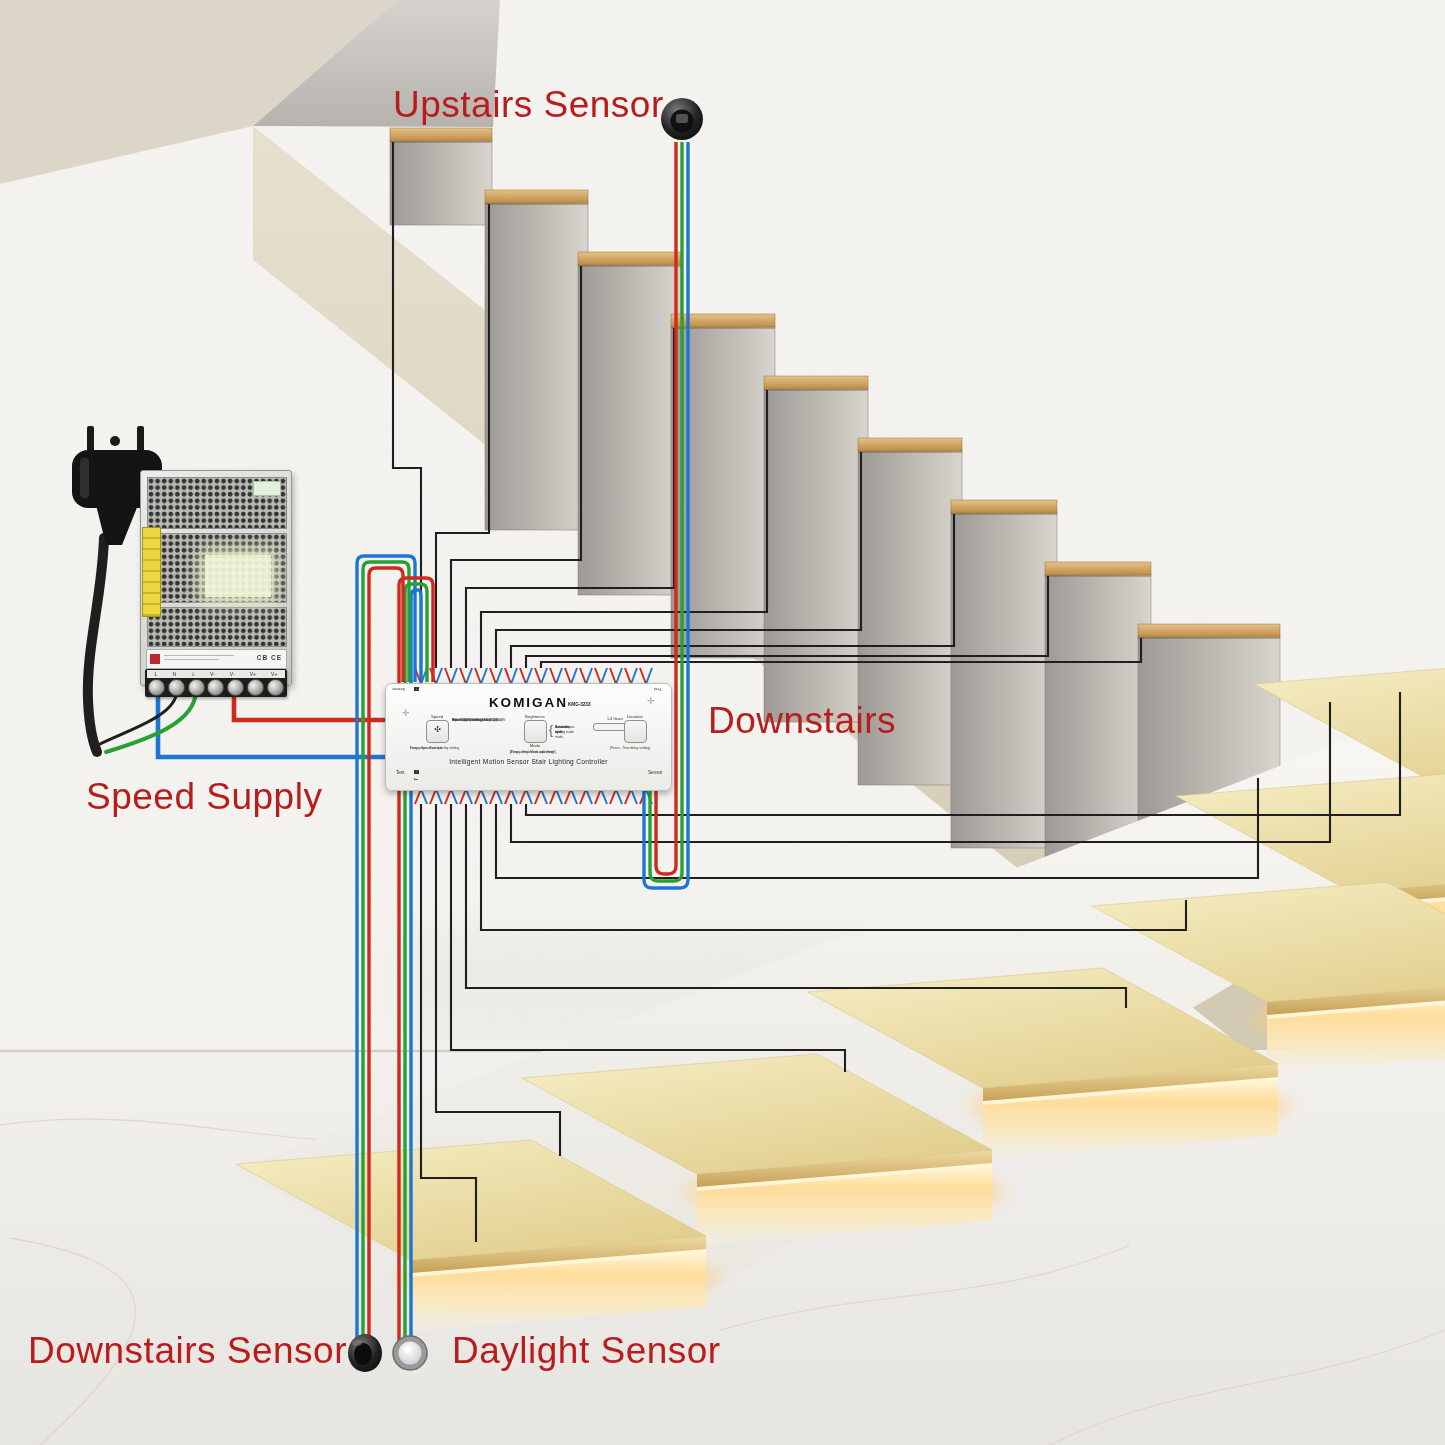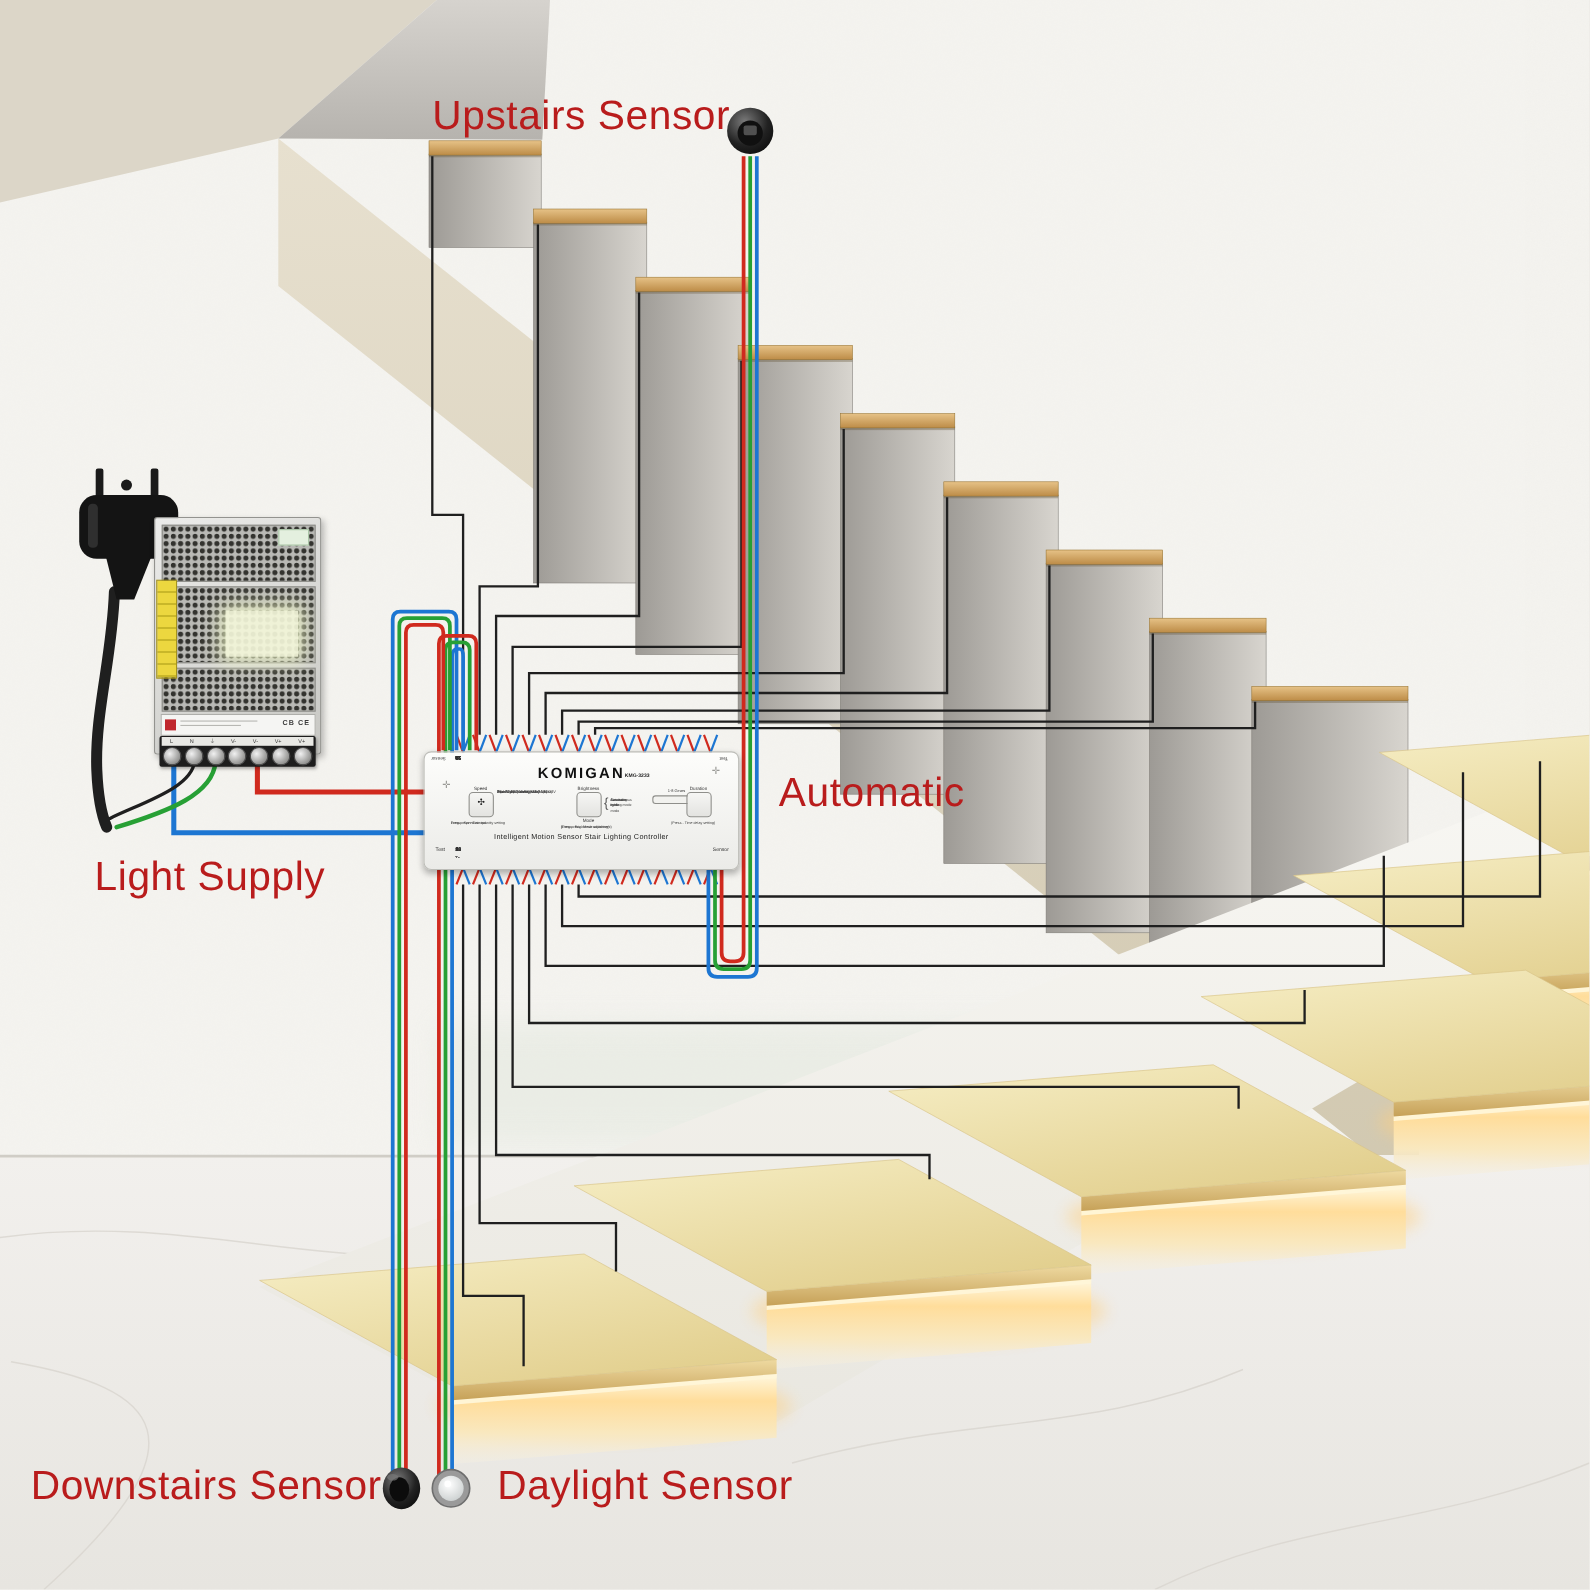--- a/index.html
+++ b/index.html
@@ -481,18 +481,18 @@
         <span>+ -</span>
         <span>+ -</span>
         <span>+ -</span>
         <span>+ -</span>
         <span>+ -</span>
         <span>+ -</span>
       </div>
 </div>
 
 <div class="big-label" style="left:393px;top:84px">Upstairs Sensor</div>
-<div class="big-label" style="left:708px;top:700px">Automatic</div>
-<div class="big-label" style="left:86px;top:776px">Light Supply</div>
+<div class="big-label" style="left:708px;top:700px">Downstairs</div>
+<div class="big-label" style="left:86px;top:776px">Speed Supply</div>
 <div class="big-label" style="left:452px;top:1330px">Daylight Sensor</div>
 <div class="big-label" style="left:28px;top:1330px">Downstairs Sensor</div>
 
 </div>
 
 </body></html>

